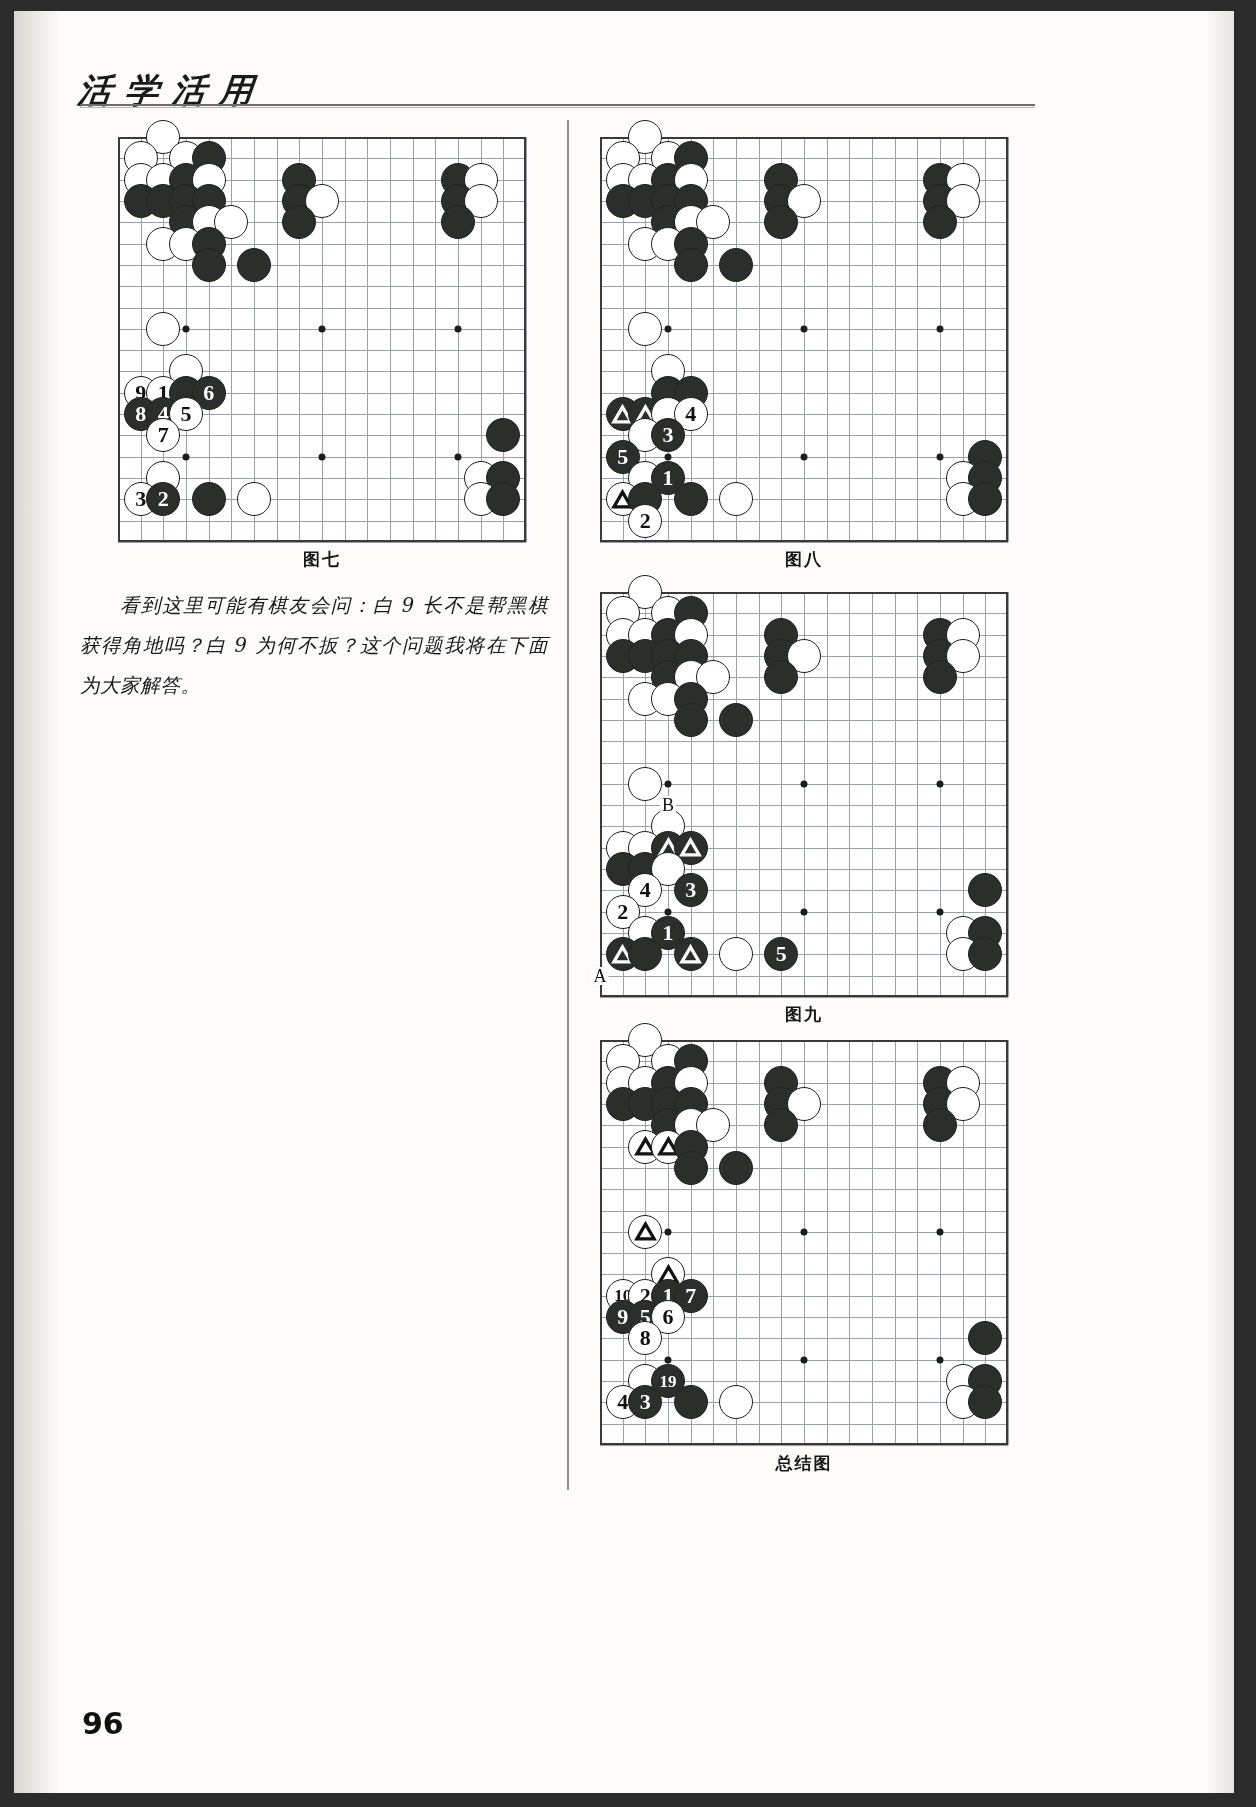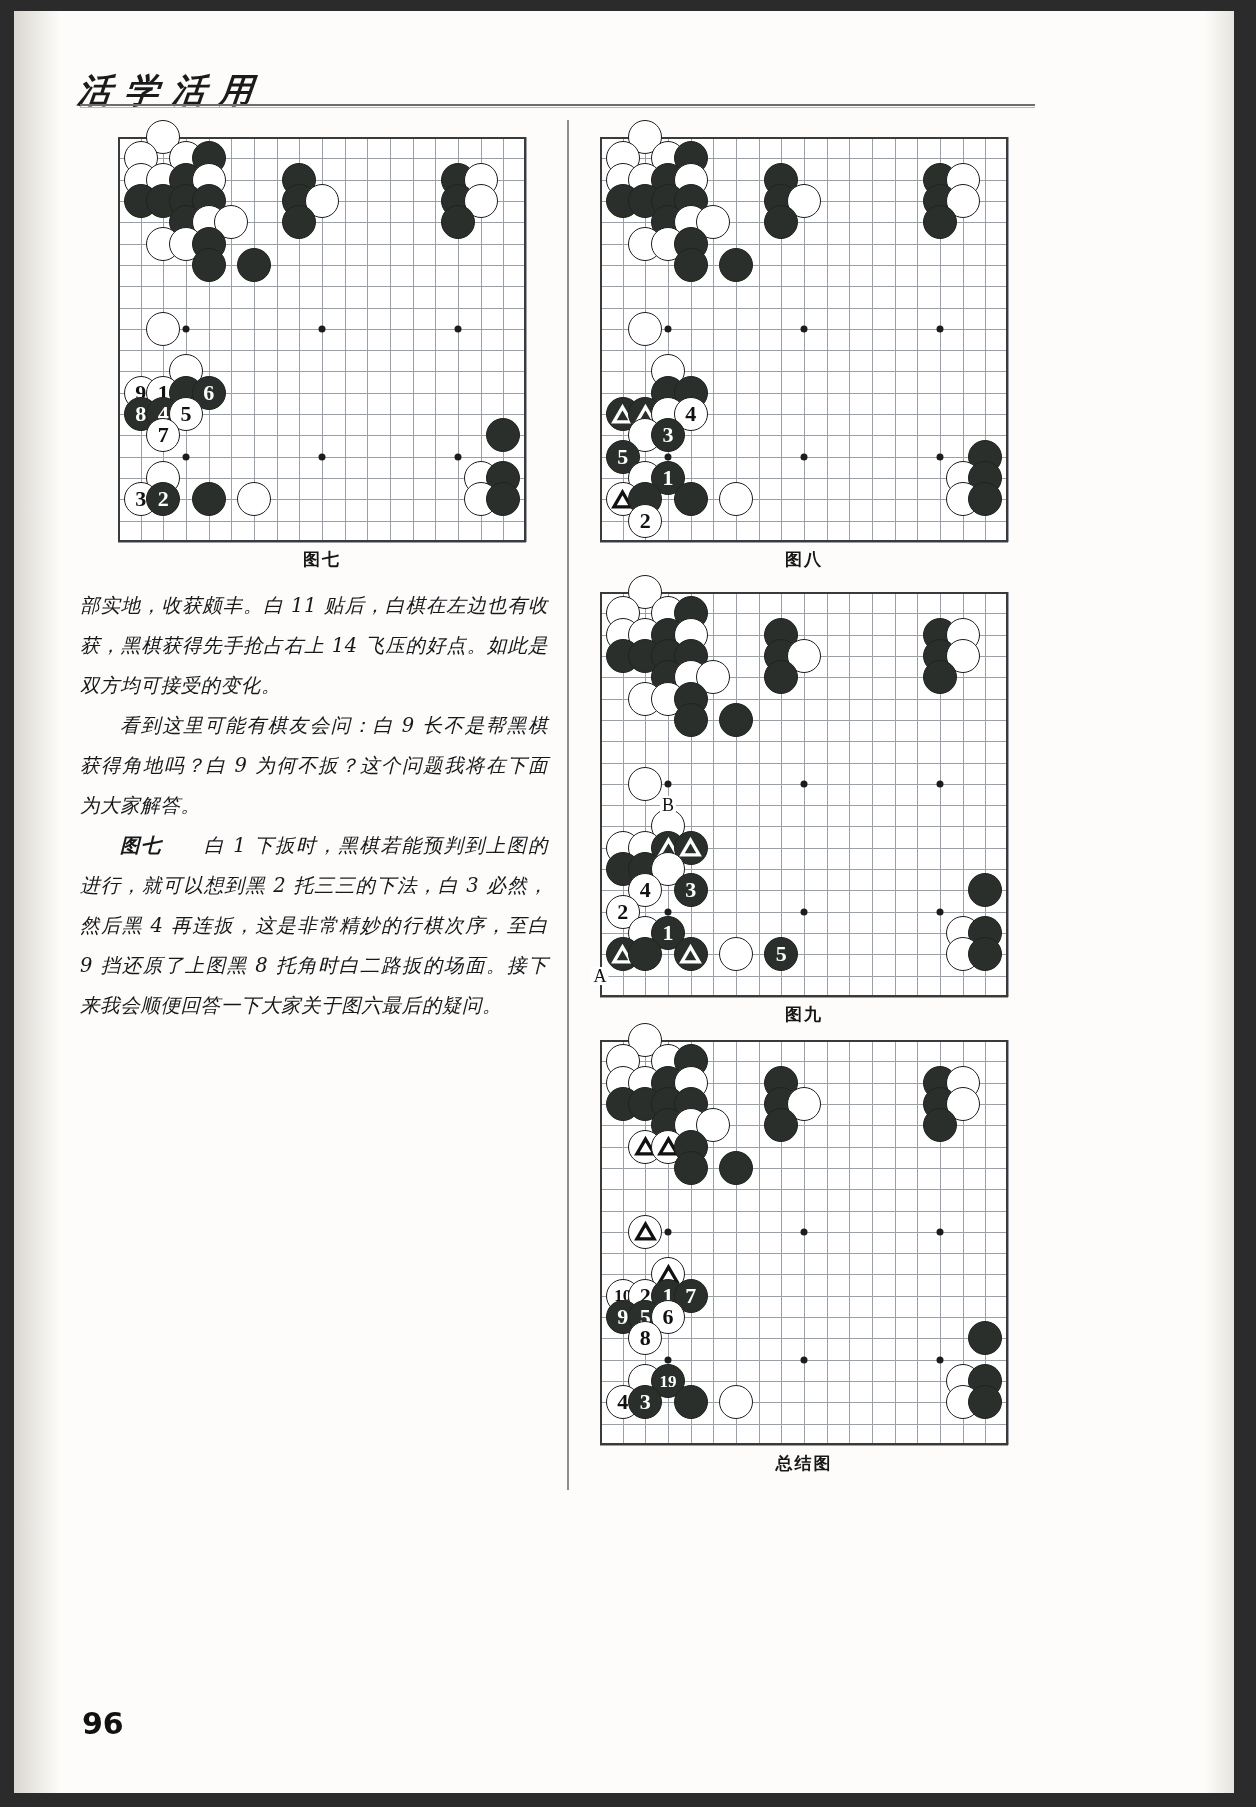--- a/index.html
+++ b/index.html
@@ -633,20 +633,18 @@
         <div class="stone b" style="left:385.33333333333337px;top:362.36842105263156px;width:34px;height:34px;"></div>
       </div>
     </div>
 
   <div class="caption" style="left:118px;top:548px;width:408px;">图七</div>
   <div class="caption" style="left:600px;top:548px;width:408px;">图八</div>
   <div class="caption" style="left:600px;top:1003px;width:408px;">图九</div>
   <div class="caption" style="left:600px;top:1452px;width:408px;">总结图</div>
 
   <div class="bodytext" id="bodytext">
-      <p>部实地，收获颇丰。白 11 贴后，白棋在左边也有收获，黑棋获得先手抢占右上 14 飞压的好点。如此是双方均可接受的变化。</p>
       <p class="ind">看到这里可能有棋友会问：白 9 长不是帮黑棋获得角地吗？白 9 为何不扳？这个问题我将在下面为大家解答。</p>
-      <p class="ind"><b>图七</b>　　白 1 下扳时，黑棋若能预判到上图的进行，就可以想到黑 2 托三三的下法，白 3 必然，然后黑 4 再连扳，这是非常精妙的行棋次序，至白 9 挡还原了上图黑 8 托角时白二路扳的场面。接下来我会顺便回答一下大家关于图六最后的疑问。</p>
     </div>
 
   <div class="pagenum">96</div>
 
 </div>
 
 </body></html>

